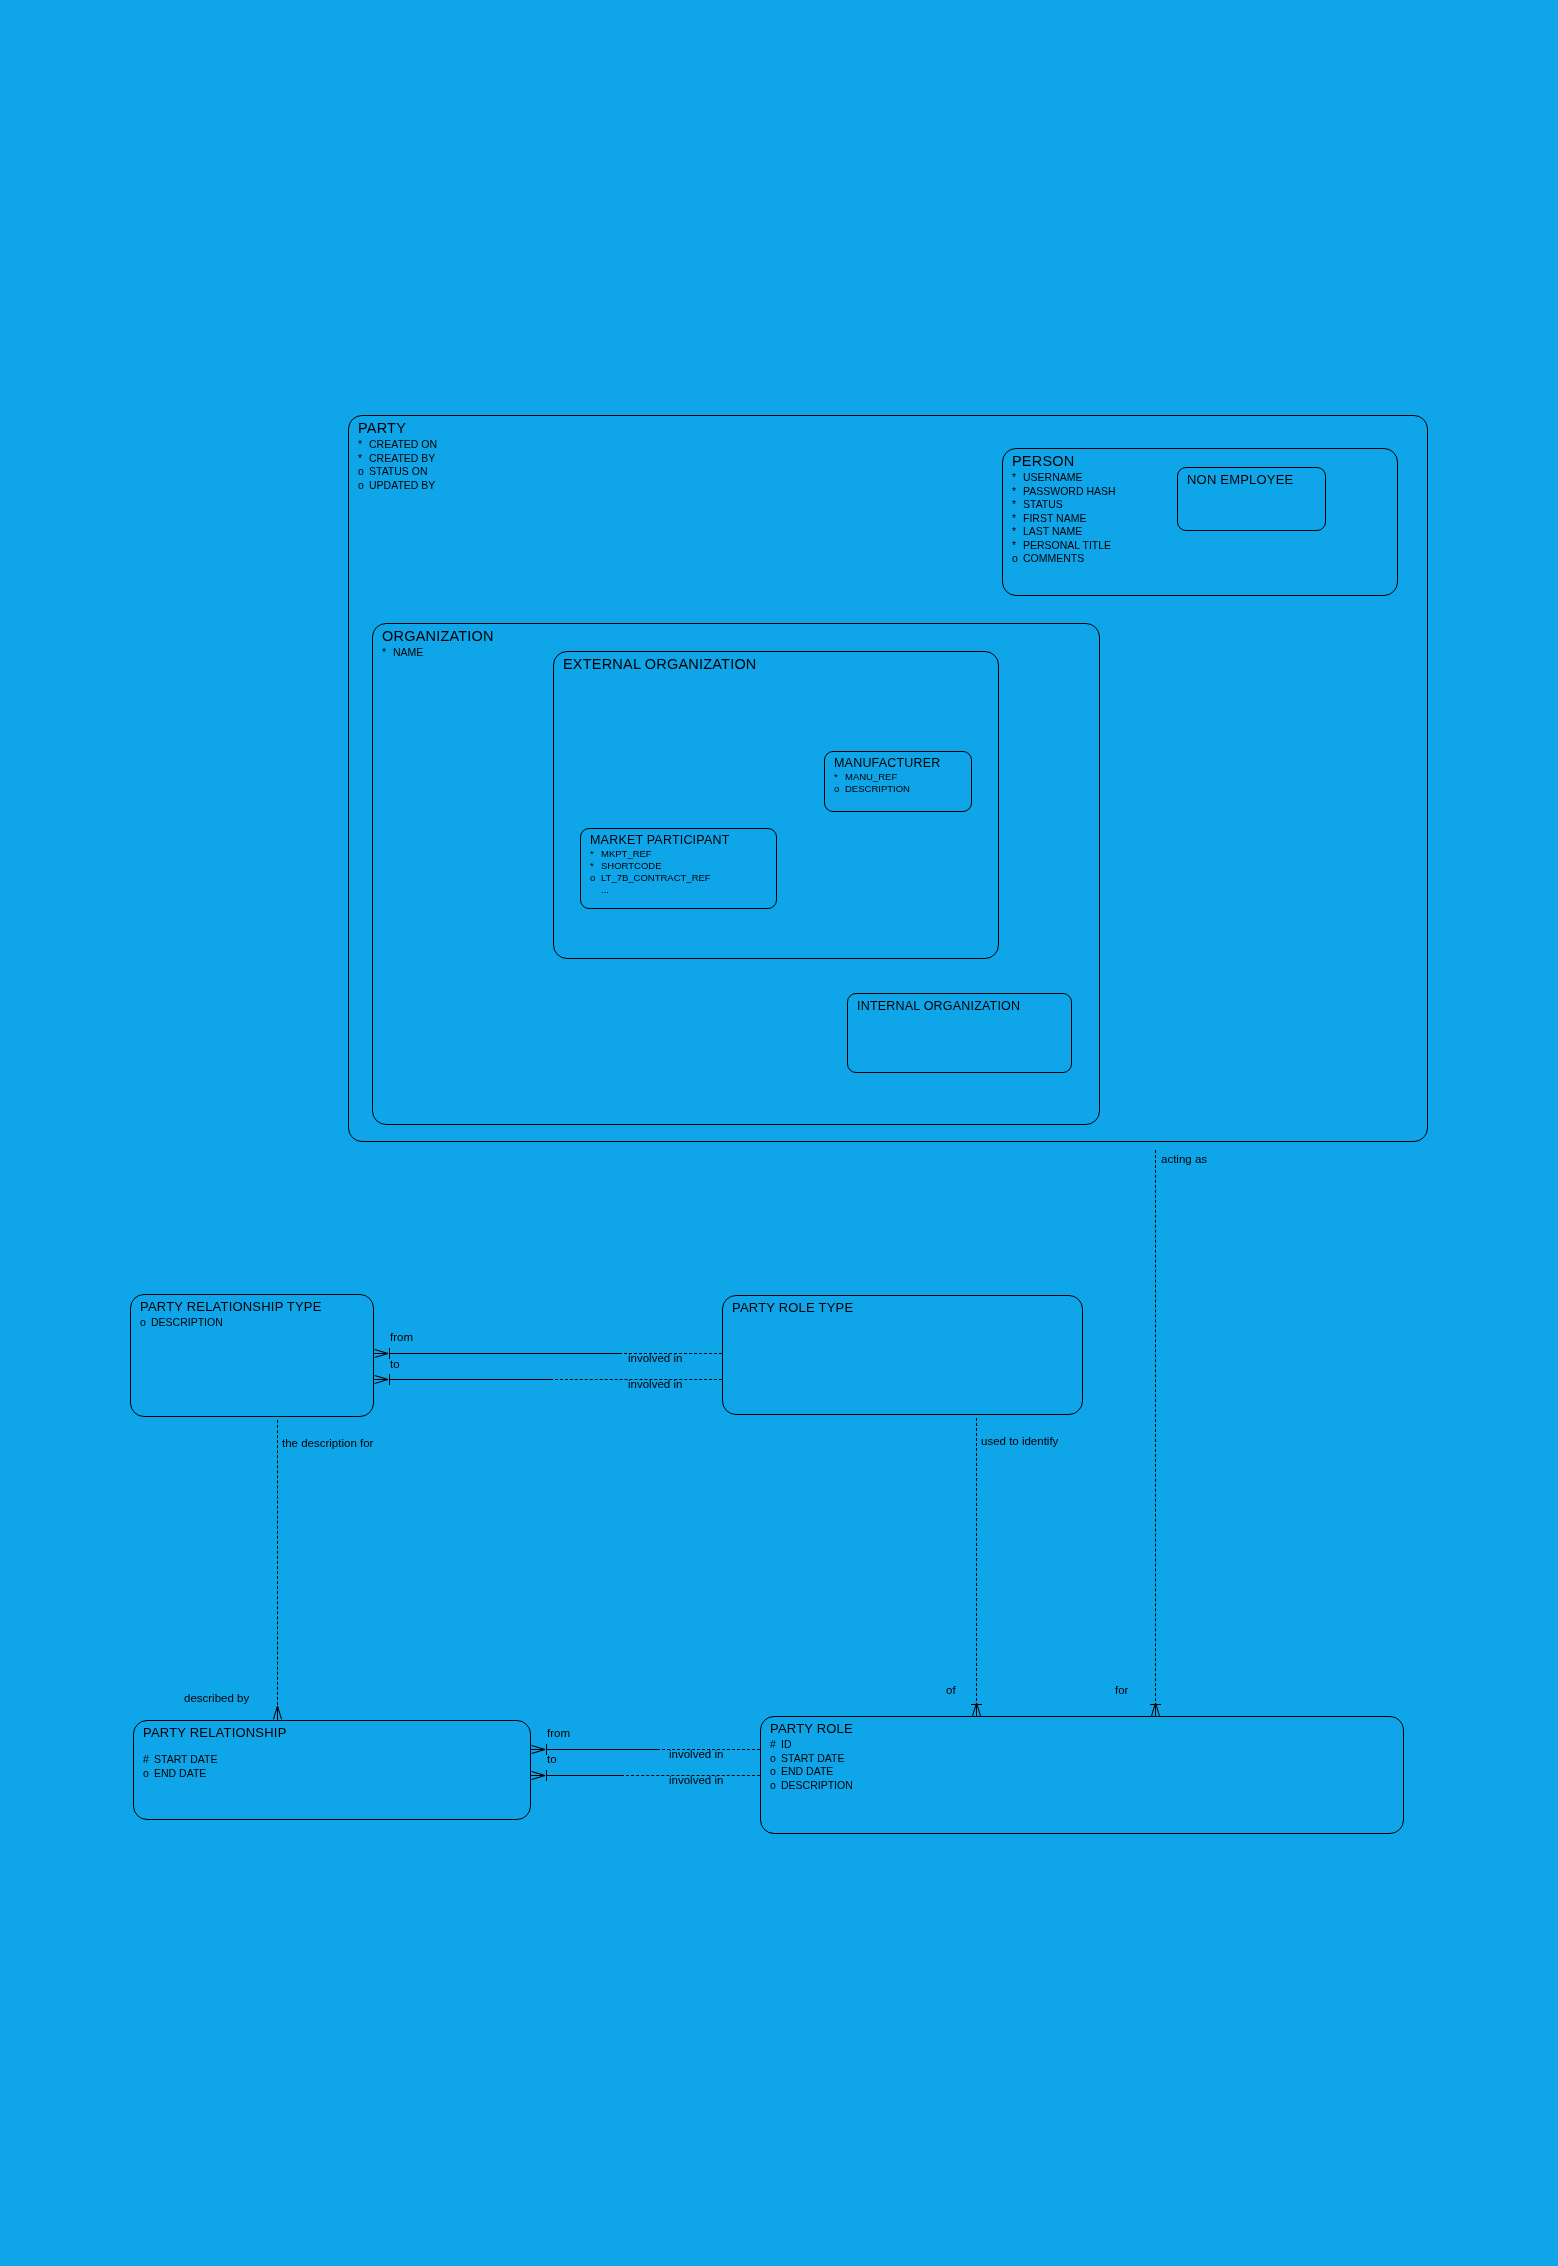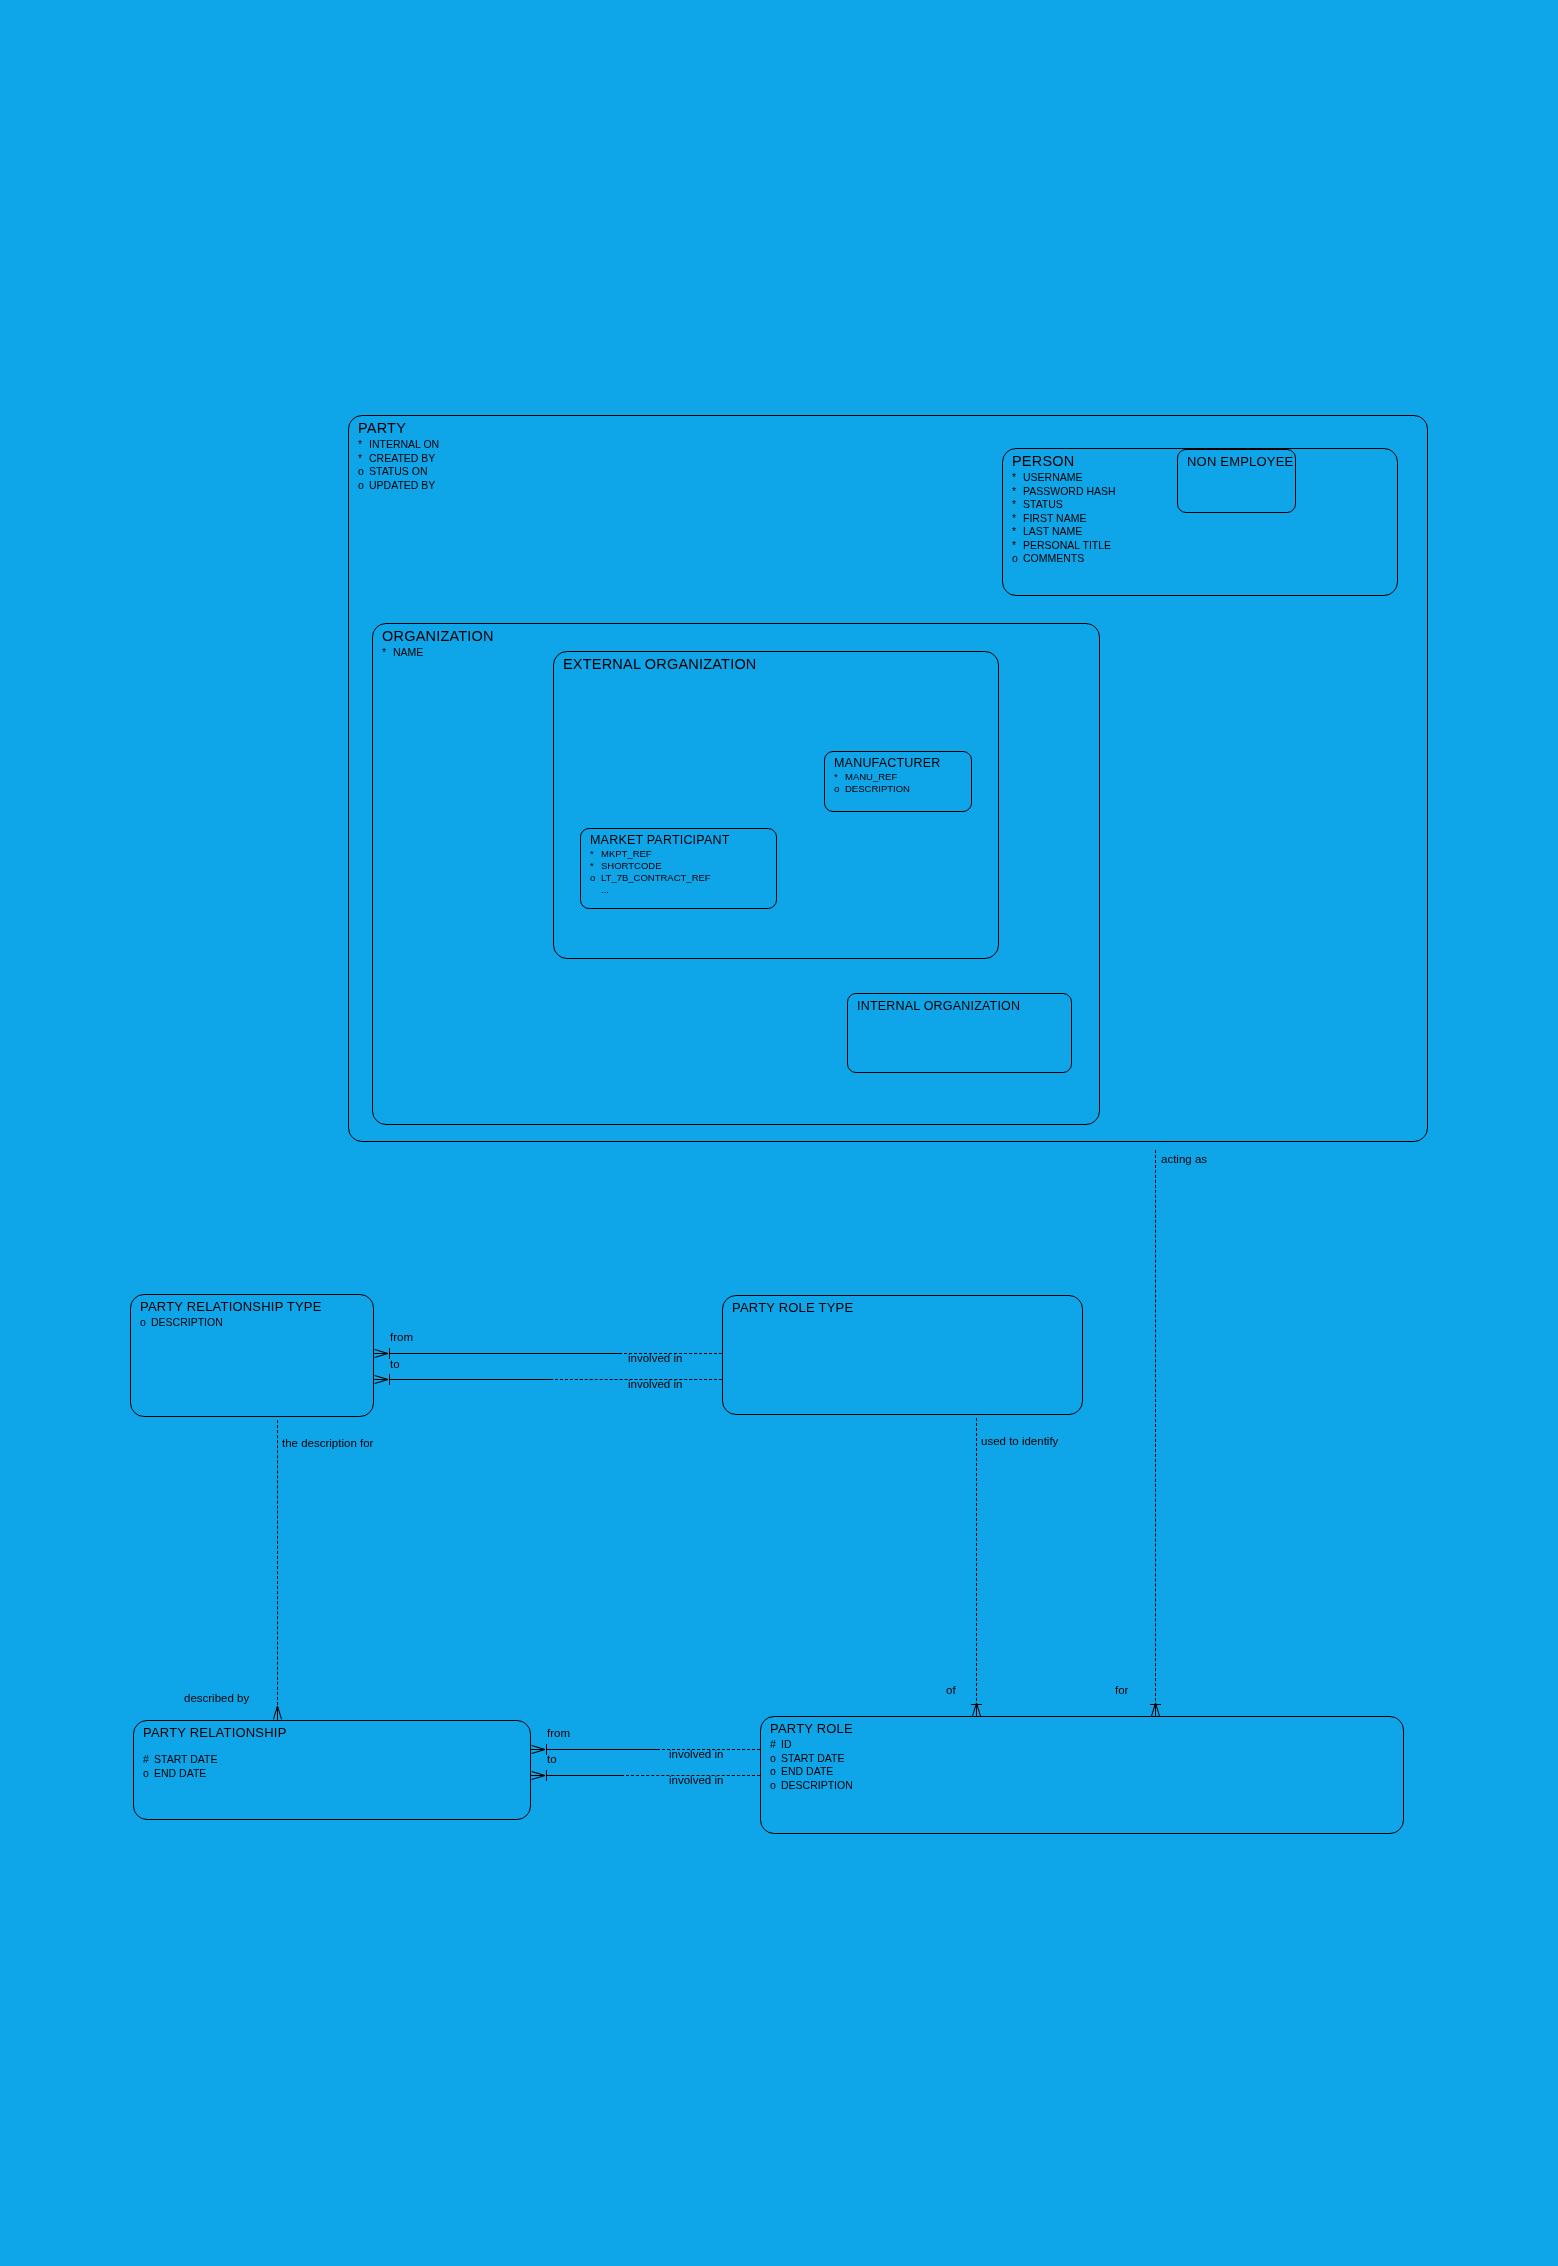--- a/index.html
+++ b/index.html
@@ -144,41 +144,41 @@
   }
 </style>
 </head>
 <body>
 
 <div id="canvas">
 
   <div class="entity" style="left:348px; top:415px; width:1080px; height:727px;">
     <div class="ent-title">PARTY</div>
     <div class="attrs">
-      <span class="row"><span class="mark">*</span><span>INTERNAL ON</span></span>
+      <span class="row"><span class="mark">*</span><span>CREATED ON</span></span>
       <span class="row"><span class="mark">*</span><span>CREATED BY</span></span>
       <span class="row"><span class="mark">o</span><span>STATUS ON</span></span>
       <span class="row"><span class="mark">o</span><span>UPDATED BY</span></span>
     </div>
   </div>
 
   <div class="entity" style="left:1002px; top:448px; width:396px; height:148px;">
     <div class="ent-title">PERSON</div>
     <div class="attrs">
       <span class="row"><span class="mark">*</span><span>USERNAME</span></span>
       <span class="row"><span class="mark">*</span><span>PASSWORD HASH</span></span>
       <span class="row"><span class="mark">*</span><span>STATUS</span></span>
       <span class="row"><span class="mark">*</span><span>FIRST NAME</span></span>
       <span class="row"><span class="mark">*</span><span>LAST NAME</span></span>
       <span class="row"><span class="mark">*</span><span>PERSONAL TITLE</span></span>
       <span class="row"><span class="mark">o</span><span>COMMENTS</span></span>
     </div>
   </div>
 
-  <div class="entity" style="left:1177px; top:449px; width:119px; height:64px; border-radius:9px;">
+  <div class="entity" style="left:1177px; top:467px; width:149px; height:64px; border-radius:9px;">
     <div class="ent-title" style="font-size:13px;">NON EMPLOYEE</div>
   </div>
 
   <div class="entity" style="left:372px; top:623px; width:728px; height:502px;">
     <div class="ent-title">ORGANIZATION</div>
     <div class="attrs">
       <span class="row"><span class="mark">*</span><span>NAME</span></span>
     </div>
   </div>
 

